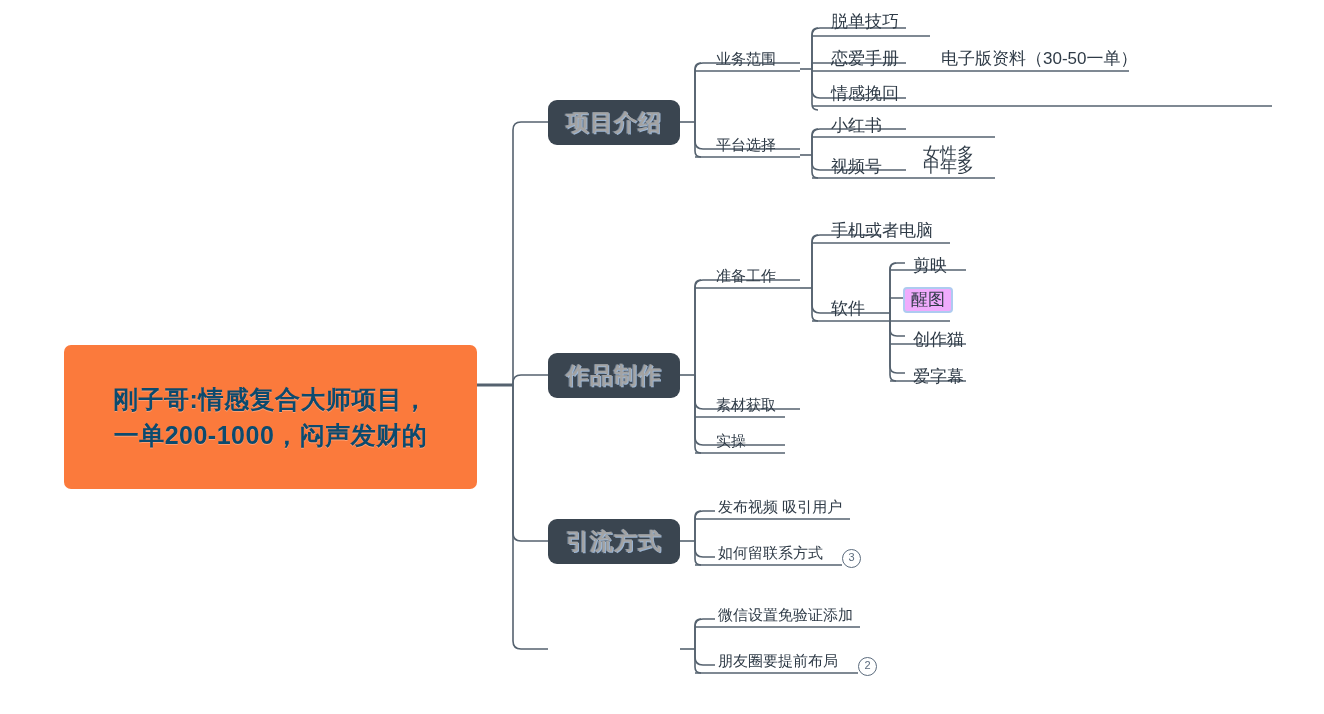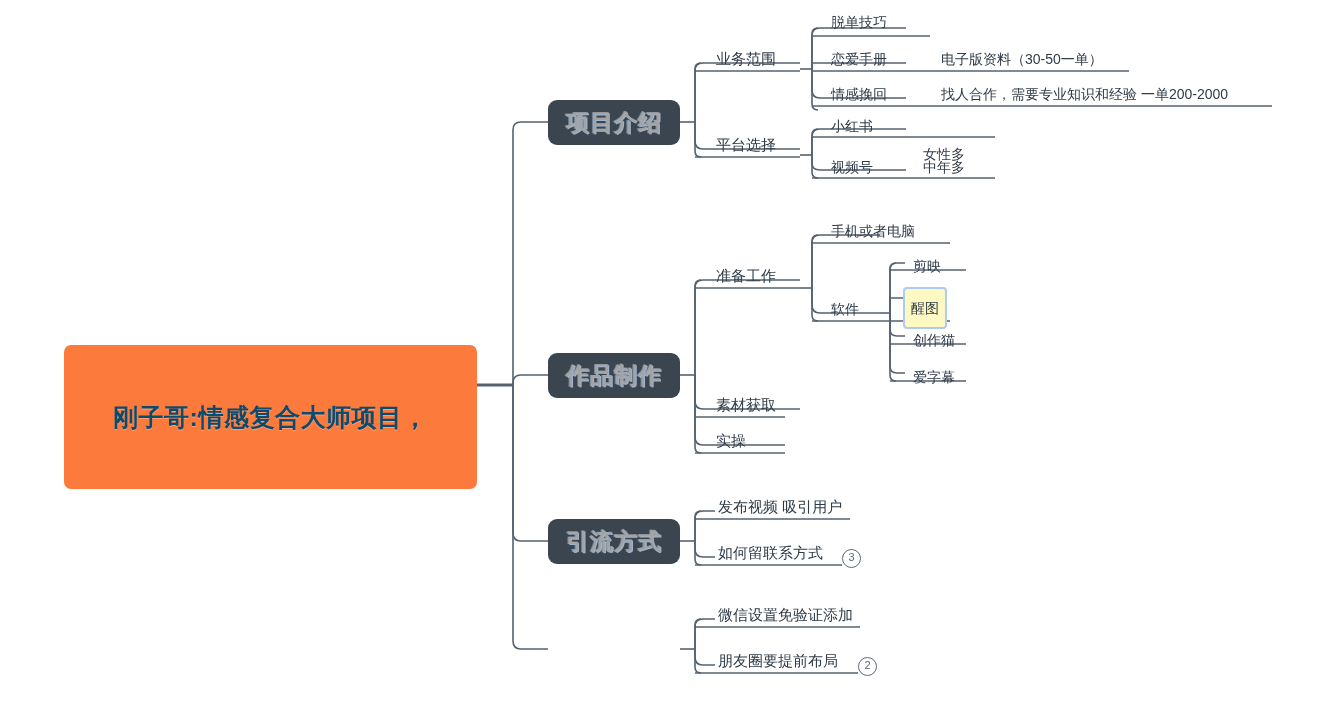--- a/index.html
+++ b/index.html
@@ -71,28 +71,28 @@
     position: absolute;
     box-sizing: border-box;
     color: #2f3b47;
     font-size: 15px;
     line-height: 20px;
     white-space: nowrap;
     cursor: pointer;
     padding: 0 3px;
   }
   .sub-node.lvl3 { font-size: 15px; }
-  .sub-node.lvl4 { font-size: 14px; }
+  .sub-node.lvl4 { font-size: 17px; }
 
   
   .sub-node.selected {
     border: 2px solid #aecbf0;
     border-radius: 4px;
-    padding: 9px 6px;
-    background: #fef9c3;
+    padding: 1px 6px;
+    background: #f0abfc;
   }
 
   
   .count-badge {
     position: absolute;
     width: 17px;
     height: 17px;
     border-radius: 50%;
     border: 1px solid #5b6b7d;
     color: #5b6b7d;
@@ -186,20 +186,21 @@
       <path d="M695,649 L695,657 Q695,665 703,665 L715,665"></path>
       <path d="M695,627 L860,627"></path>
       <path d="M695,673 L858,673"></path>
       <path d="M701,619 Q695,619 695,625 L695,667 Q695,673 701,673"></path>
     </g>
   </svg>
 
   <div class="root-node" style="left:64px; top:313px; width:413px; height:144px;">
     <div>
       <div>刚子哥:情感复合大师项目，</div>
+      <div>一单200-1000，闷声发财的</div>
     </div>
   </div>
 
   <div class="main-node" style="left:548px; top:100px; width:132px; height:45px;">
     <span>项目介绍</span>
   </div>
 
   <div class="main-node" style="left:548px; top:519px; width:132px; height:45px;">
     <span>引流方式</span>
   </div>
@@ -212,21 +213,20 @@
   <div class="sub-node lvl3" style="left:713px; top:49px;">业务范围</div>
 
   <div class="sub-node lvl3" style="left:713px; top:135px;">平台选择</div>
 
   <div class="sub-node lvl4" style="left:828px; top:12px;">脱单技巧</div>
 
   <div class="sub-node lvl4" style="left:828px; top:49px;">恋爱手册</div>
   <div class="sub-node lvl4" style="left:938px; top:49px;">电子版资料（30-50一单）</div>
 
   <div class="sub-node lvl4" style="left:828px; top:84px;">情感挽回</div>
-  <div class="sub-node lvl4" style="left:938px; top:84px;">找人合作，需要专业知识和经验  一单200-2000</div>
 
   <div class="sub-node lvl4" style="left:828px; top:116px;">小红书</div>
   <div class="sub-node lvl4" style="left:920px; top:116px;margin-top:28px;">女性多</div>
 
   <div class="sub-node lvl4" style="left:828px; top:157px;">视频号</div>
   <div class="sub-node lvl4" style="left:920px; top:157px;">中年多</div>
 
   <div class="sub-node lvl3" style="left:713px; top:266px;">准备工作</div>
 
   <div class="sub-node lvl3" style="left:713px; top:395px;">素材获取</div>

